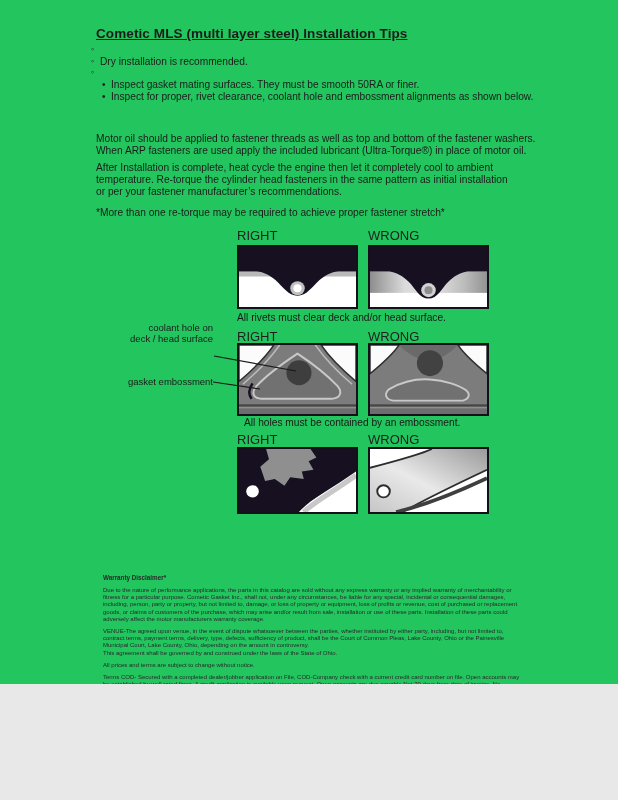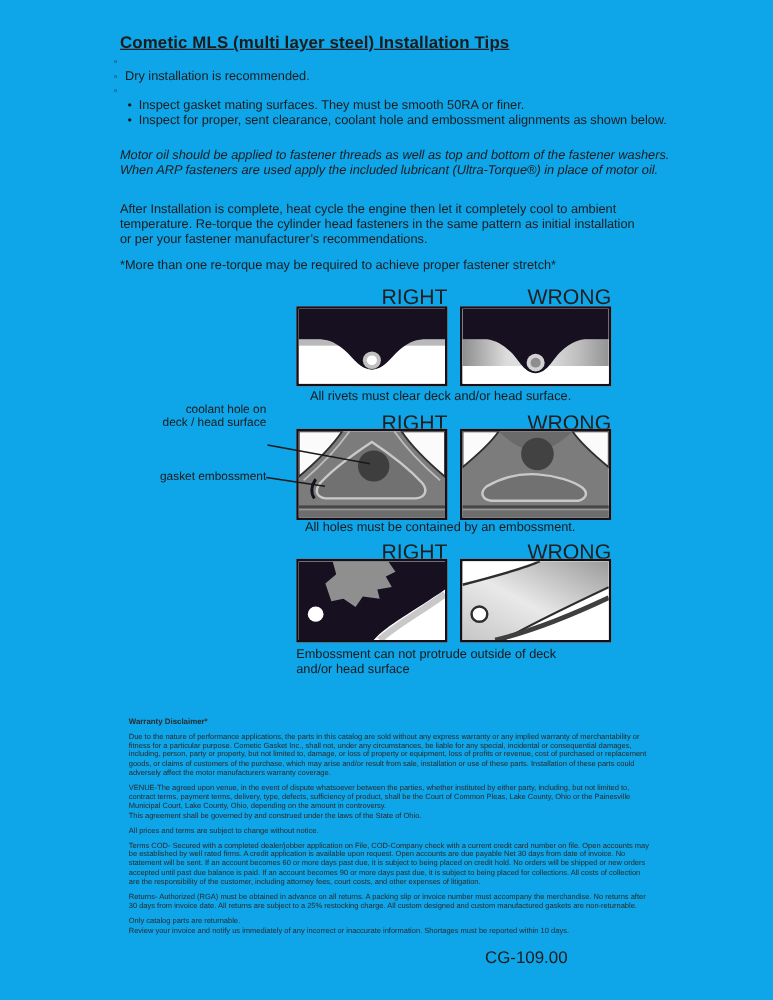--- a/index.html
+++ b/index.html
@@ -1,37 +1,37 @@
 <!DOCTYPE html>
 <html><head>
 <meta charset="utf-8">
 <style>
   html,body{margin:0;padding:0;background:#e8e8e8;}
   #page{
-    position:relative;width:618px;height:800px;background:#0ea5e9;
+    position:relative;width:618px;height:684px;background:#22c55e;
     font-family:"Liberation Sans",sans-serif;color:#1c1c1c;overflow:hidden;
     margin:0 auto;
   }
   .abs{position:absolute;}
   .pre{white-space:pre-line;}
   .title{
     left:96px;top:26px;font-size:13.5px;font-weight:bold;
     text-decoration:underline;margin:0;letter-spacing:.1px;
   }
   .bullets{left:91px;top:44px;width:480px;font-size:10.2px;line-height:11.7px;}
   .b-row{display:flex;}
   .b-row .glyph{width:9px;flex:0 0 9px;font-size:9px;line-height:11.7px;}
   .b-row.sub{padding-left:11px;}
   .b-row.sub .glyph{width:9px;font-size:10px;}
   .diesel-head{left:96px;top:116px;font-size:12.5px;font-weight:bold;margin:0;}
   .bodytext{left:96px;width:480px;font-size:10.2px;line-height:12.1px;margin:0;}
-  .p1{top:119px;font-style:italic;}
+  .p1{top:133px;}
   .p2{top:162px;}
   .p3{top:207px;}
-  .dlabel{width:121px;text-align:right;font-size:17px;color:#1f1f1f;}
+  .dlabel{width:121px;text-align:left;font-size:13px;color:#1f1f1f;}
   .panel{width:121px;border:2px solid #14101a;box-sizing:border-box;background:#fff;}
   .panel svg{display:block;width:100%;height:100%;}
   .caption{font-size:10.2px;line-height:11.5px;color:#191919;}
   .ann{right:405px;width:160px;text-align:right;font-size:9.5px;line-height:11px;color:#1b1b1b;}
   .legal{left:103px;top:574px;width:470px;color:#2a2a2a;}
   .legal h3{font-size:6.3px;margin:0 0 6px 0;font-weight:bold;}
   .legal p{font-size:6px;line-height:7.2px;margin:0 0 5px 0;}
   .pagenum{left:388px;top:758px;font-size:13.5px;color:#1c1c1c;}
   .ptr{left:0;top:0;width:618px;height:800px;pointer-events:none;}
 </style>
@@ -52,21 +52,21 @@
     </div>
     <div class="b-row">
       <span class="glyph">◦</span>
     </div>
     <div class="b-row sub">
       <span class="glyph">•</span>
       <span>Inspect gasket mating surfaces.  They must be smooth 50RA or finer.</span>
     </div>
     <div class="b-row sub">
       <span class="glyph">•</span>
-      <span>Inspect for proper, sent clearance, coolant hole and embossment alignments as shown below.</span>
+      <span>Inspect for proper, rivet clearance, coolant hole and embossment alignments as shown below.</span>
     </div>
   </div>
 
   <p class="abs bodytext pre p1">Motor oil should be applied to fastener threads as well as top and bottom of the fastener washers.
 When ARP fasteners are used apply the included lubricant (Ultra-Torque®) in place of motor oil.</p>
   <p class="abs bodytext pre p3">*More than one re-torque may be required to achieve proper fastener stretch*</p>
   <p class="abs bodytext pre p2">After Installation is complete, heat cycle the engine then let it completely cool to ambient
 temperature. Re-torque the cylinder head fasteners in the same pattern as initial installation
 or per your fastener manufacturer’s recommendations.</p>
 
@@ -94,21 +94,21 @@
         </linearGradient>
       </defs>
       <rect width="121" height="64" fill="#ffffff"></rect>
       <rect y="26" width="121" height="23" fill="url(#g1)"></rect>
       <rect y="49" width="121" height="15" fill="#ffffff"></rect>
       <path d="M0,0 H121 V26 H101 C93,27 87,31 81,37 C74,44 70,55 60.5,55 C51,55 47,44 40,37 C34,31 28,27 20,26 H0 Z" fill="#171021"></path>
       <circle cx="60.5" cy="46" r="7.5" fill="#d2d2d2"></circle>
       <circle cx="60.5" cy="46" r="4.2" fill="#8e8e8e"></circle>
     </svg>
   </div>
-  <div class="abs caption" style="left:248px;top:312px">All rivets must clear deck and/or head surface.</div>
+  <div class="abs caption" style="left:237px;top:312px">All rivets must clear deck and/or head surface.</div>
 
   <div class="abs dlabel" style="left:237px;top:329px">RIGHT</div>
   <div class="abs dlabel" style="left:368px;top:329px">WRONG</div>
 
   <div class="abs panel" style="left:237px;top:343px;height:73px">
     <svg viewBox="0 0 121 72" preserveAspectRatio="none">
       <rect width="121" height="72" fill="#7c7c7c"></rect>
       <path d="M60.5,9 C50,16 30,30 18,43 C13,49 14,55 22,56 H97 C105,55 107,49 102,43 C90,30 71,16 60.5,9 Z" fill="#717171" stroke="#c9c9c9" stroke-width="2"></path>
       <path d="M42,0 C33,13 19,28 4,41" stroke="#bdbdbd" stroke-width="1.5" fill="none"></path>
       <path d="M79,0 C88,13 102,28 117,41" stroke="#bdbdbd" stroke-width="1.5" fill="none"></path>
@@ -167,22 +167,20 @@
         </linearGradient>
       </defs>
       <rect width="121" height="67" fill="#ffffff"></rect>
       <path d="M0,20 C30,12 52,6 64,0 H121 V22 C88,38 52,56 34,67 H0 Z" fill="url(#g2)"></path>
       <path d="M0,20 C30,12 52,6 64,0" stroke="#2d2d2d" stroke-width="2" fill="none"></path>
       <path d="M121,22 C88,38 52,56 34,67" stroke="#2d2d2d" stroke-width="1.8" fill="none"></path>
       <path d="M121,31 C90,46 56,60 27,67" stroke="#3f3f3f" stroke-width="4" fill="none"></path>
       <circle cx="14" cy="45" r="6.5" fill="#ffffff" stroke="#2d2d2d" stroke-width="2"></circle>
     </svg>
   </div>
-  <div class="abs caption pre" style="left:237px;top:518px">Embossment can not protrude outside of deck
-and/or head surface</div>
 
   <div class="abs legal">
     <h3>Warranty Disclaimer*</h3>
     <p class="pre">Due to the nature of performance applications, the parts in this catalog are sold without any express warranty or any implied warranty of merchantability or
 fitness for a particular purpose.  Cometic Gasket Inc., shall not, under any circumstances, be liable for any special, incidental or consequential damages,
 including, person, party or property, but not limited to, damage, or loss of property or equipment, loss of profits or revenue, cost of purchased or replacement
 goods, or claims of customers of the purchase, which may arise and/or result from sale, installation or use of these parts.  Installation of these parts could
 adversely affect the motor manufacturers warranty coverage.</p>
     <p class="pre">VENUE-The agreed upon venue, in the event of dispute whatsoever between the parties, whether instituted by either party, including, but not limited to,
 contract terms, payment terms, delivery, type, defects, sufficiency of product, shall be the Court of Common Pleas, Lake County, Ohio or the Painesville

